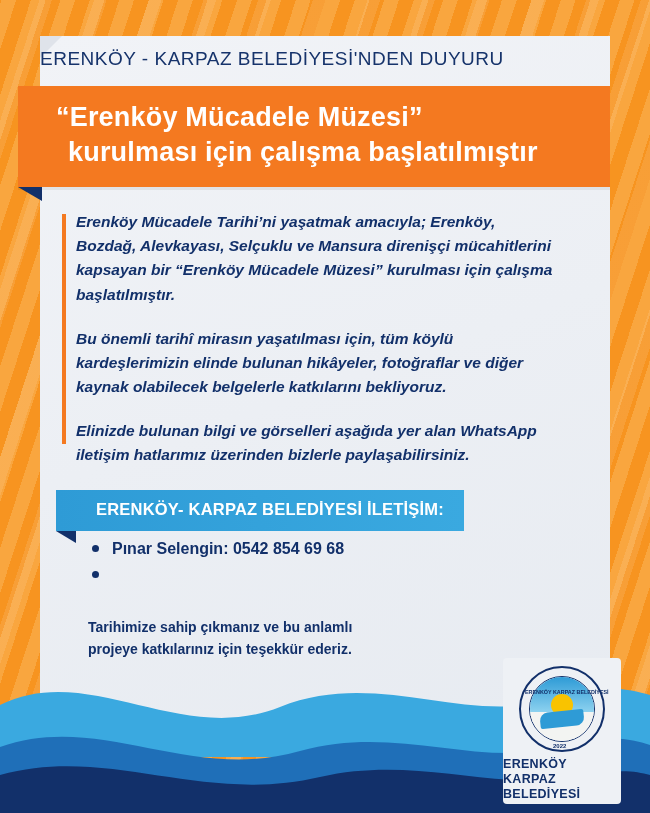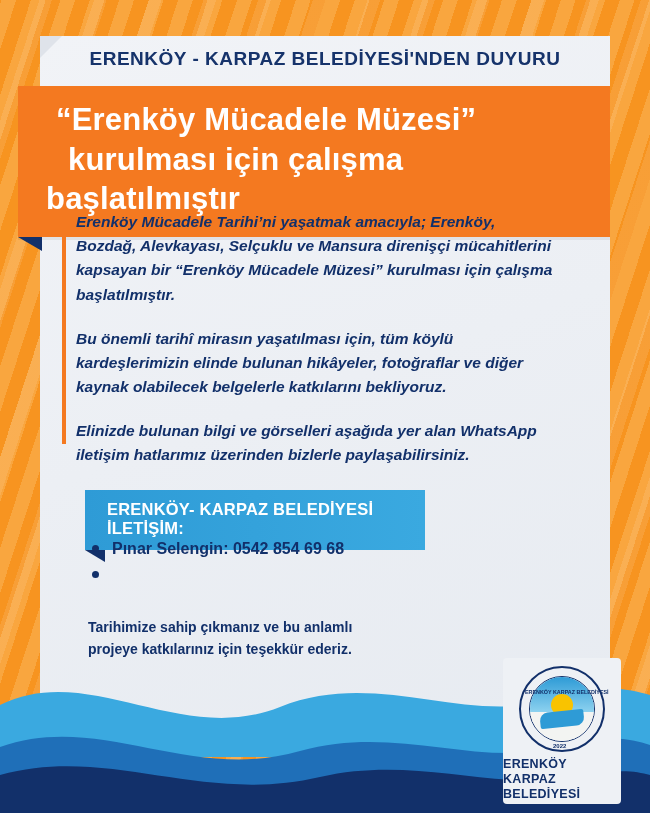--- a/index.html
+++ b/index.html
@@ -44,23 +44,22 @@
     left: 40px; top: 36px;
     width: 0; height: 0;
     border-left: 22px solid #dfe3ea;
     border-bottom: 22px solid transparent;
   }
   
   .kicker {
     position: absolute;
     left: 40px; top: 48px;
     width: 570px;
-    text-align: center;
     color: #16336b;
-    font-weight: bold;
+    font-weight: normal;
     font-size: 19px;
     letter-spacing: .5px;
   }
   .title-band {
     position: absolute;
     left: 18px; top: 86px;
     width: 592px;
     background: #f47920;
     padding: 14px 20px 18px 28px;
     box-shadow: 0 3px 0 rgba(0,0,0,0.06);
@@ -68,21 +67,21 @@
   .title-band .shadow-tab {
     position: absolute;
     left: 0; bottom: -14px;
     width: 24px; height: 14px;
     background: #12306a;
     clip-path: polygon(0 0, 100% 0, 100% 100%);
   }
   .title-line {
     color: #ffffff;
     font-weight: bold;
-    font-size: 31px;
+    font-size: 27px;
     line-height: 1.28;
     letter-spacing: .2px;
   }
   .title-line.l1 { text-indent: 10px; }
   .title-line.l2 { text-indent: 22px; }
   
   .body-wrap {
     position: absolute;
     left: 76px; top: 210px;
     width: 480px;
@@ -98,25 +97,24 @@
     font-weight: bold;
     font-size: 15.5px;
     line-height: 1.56;
     margin-bottom: 20px;
     font-style: italic;
   }
   
   .contact-band {
     position: absolute;
     left: 56px; top: 490px;
-    width: 340px;
+    width: 408px;
     background: #2e9bd6;
     background: linear-gradient(90deg,#2e9bd6 0%,#3aa9e0 100%);
-    padding: 10px 18px 12px 22px;
-    margin-left: 29px;
+    padding: 10px 18px 12px 40px;
   }
   .contact-band .shadow-tab {
     position: absolute;
     left: 0; bottom: -12px;
     width: 20px; height: 12px;
     background: #12306a;
     clip-path: polygon(0 0, 100% 0, 100% 100%);
   }
   .contact-title {
     color: #ffffff;

